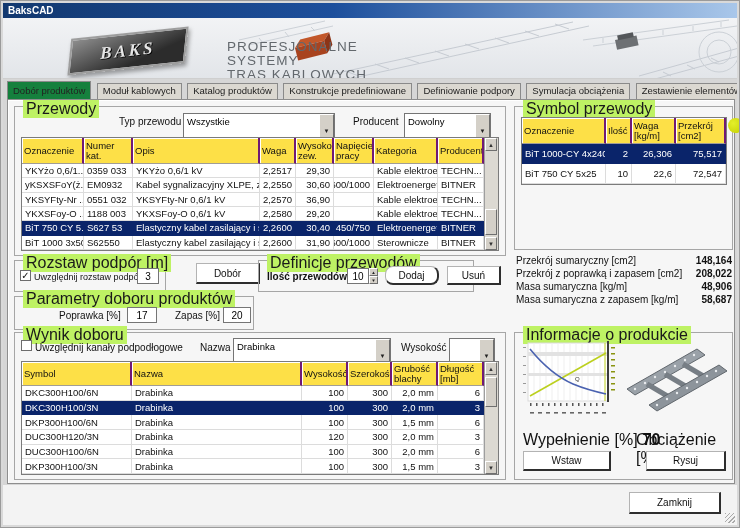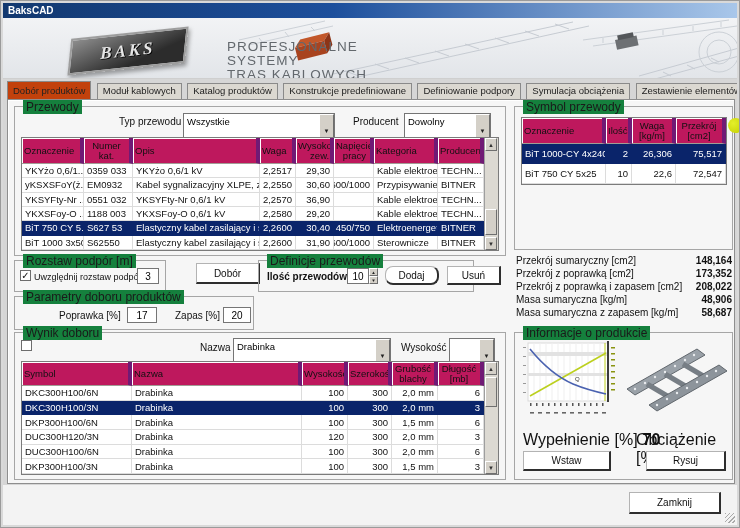--- a/index.html
+++ b/index.html
@@ -22,30 +22,30 @@
     display:flex; align-items:center; justify-content:center; }
   .logo-text { font:italic bold 17px "Liberation Serif", serif; color:#e6e6e6;
     letter-spacing:3px; transform:skewX(6deg); text-shadow:1px 1px 0 #000; }
   .banner-title { position:absolute; left:224px; top:22px; color:#63686d;
     font-size:13.5px; letter-spacing:1px; line-height:14px; }
 
   
   .tabbar { position:absolute; left:6px; top:80px; right:2px; height:18px; white-space:nowrap; overflow:hidden; }
   .tab { display:inline-block; height:16px; margin-top:2px; padding:1px 5px 0 5px; font-size:9.5px;
     background:#dbd8d1; border:1px solid #8a8a8a; border-bottom:none; margin-right:1px; color:#222; vertical-align:bottom;}
-  .tab.active { background:#c2410c; height:18px; margin-top:0; padding-top:3px; position:relative; z-index:3; }
+  .tab.active { background:#15803d; height:18px; margin-top:0; padding-top:3px; position:relative; z-index:3; }
 
   
   .tabpage { position:absolute; left:6px; top:98px; width:728px; height:385px;
     background:#f6f6f6; border:1px solid #8e8e8e; box-shadow: inset 1px 1px 0 #fff; z-index:2; }
 
   
   .gbox { position:absolute; border:1px solid #a6a6a6; }
-  .gbox > .legend { position:absolute; top:-7px; left:8px; background:#15803d; padding:0 3px;
-    font-size:12px; color:#1a1a1a; white-space:nowrap; }
+  .gbox > .legend { position:absolute; top:-7px; left:8px; background:#bef264; padding:0 3px;
+    font-size:16px; color:#1a1a1a; white-space:nowrap; }
 
   .lbl { position:absolute; font-size:10px; color:#111; white-space:nowrap; }
   .small { font-size:9px; }
 
   
   .combo { position:absolute; height:35px; background:#fff; border:1px solid #757575;
     font-size:9.5px; padding:2px 16px 0 3px; white-space:nowrap; overflow:hidden; }
   .combo .cbtn { position:absolute; right:0; top:0; bottom:0; width:15px; background:#d4d0c8;
     border:1px solid; border-color:#fff #6d6d6d #6d6d6d #fff; font-size:6px; color:#222;
     display:flex; align-items:center; justify-content:center; }
@@ -70,23 +70,23 @@
     border-right:2px solid #2e2e2e; border-bottom:2px solid #2e2e2e; font-size:10px; color:#111;
     display:flex; align-items:center; justify-content:center; }
 
   
   .tbl { position:absolute; border:1px solid #7b7b7b; background:#fff; display:flex; }
   .tgrid { display:grid; flex:1 1 auto; min-width:0; }
   .g-przewody { grid-template-columns:62px 49px 127px 36px 38px 40px 64px 1fr; grid-template-rows:26px repeat(6,1fr); }
   .g-wybrane  { grid-template-columns:84px 26px 44px 1fr; grid-template-rows:26px repeat(2,1fr); }
   .g-wynik    { grid-template-columns:110px 170px 46px 44px 46px 1fr; grid-template-rows:24px repeat(6,1fr); }
   .row { display:contents; }
-  .th { background:#be185d; border-right:4px solid #701a75; border-bottom:1px solid #a19d95;
+  .th { background:#fde047; border-right:2px solid #701a75; border-bottom:1px solid #a19d95;
     box-shadow:inset 1px 1px 0 #fff; font-size:9.5px; color:#111; padding:1px 2px;
-    display:flex; align-items:center; overflow:hidden; line-height:10px;text-align:center;}
+    display:flex; align-items:center; overflow:hidden; line-height:10px;}
   .td { font-size:9.5px; color:#111; padding:0 3px; border-right:1px solid #dcdcdc; border-bottom:1px solid #dcdcdc;
     display:flex; align-items:center; white-space:nowrap; overflow:hidden; }
   .td.n { justify-content:flex-end; }
   .sel .td { background:#0a246a; color:#fff; border-color:#0a246a; }
 
   
   .vsb { flex:0 0 14px; width:14px; background:#dcd9d2; border-left:1px solid #9e9e9e; position:relative; }
   .sa { position:absolute; left:0; width:12px; height:13px; background:#d4d0c8; border:1px solid;
     border-color:#fff #6f6f6f #6f6f6f #fff; font-size:6px; text-align:center; line-height:12px; color:#333; }
   .sa.up { top:0; } .sa.dn { bottom:0; }
@@ -194,21 +194,21 @@
             <div class="td">Kable elektroe...</div>
             <div class="td">TECHN...</div>
           </div>
           <div class="row">
             <div class="td">yKSXSFoY(ż...</div>
             <div class="td">EM0932</div>
             <div class="td">Kabel sygnalizacyjny XLPE, zbro...</div>
             <div class="td n">2,2550</div>
             <div class="td n">30,60</div>
             <div class="td n">600/1000</div>
-            <div class="td">Przypisywanie</div>
+            <div class="td">Elektroenerget</div>
             <div class="td">BITNER</div>
           </div>
           <div class="row">
             <div class="td">YKSYFty-Nr ...</div>
             <div class="td">0551 032</div>
             <div class="td">YKSYFty-Nr 0,6/1 kV</div>
             <div class="td n">2,2570</div>
             <div class="td n">36,90</div>
             <div class="td n"></div>
             <div class="td">Kable elektroe...</div>
@@ -310,40 +310,37 @@
       <input class="inp num-inp" style="left: 208px; top: 10px; width: 28px;" value="20">
     </div>
 
 
     <div class="summary">
       <div class="srow">
         <span>Przekrój sumaryczny [cm2]</span>
         <span class="v">148,164</span>
       </div>
       <div class="srow">
-        <span>Przekrój z poprawką [cm2]</span>
-        <span class="v">173,352</span>
-      </div>
-      <div class="srow">
         <span>Przekrój z poprawką i zapasem [cm2]</span>
         <span class="v">208,022</span>
       </div>
       <div class="srow">
         <span>Masa sumaryczna [kg/m]</span>
         <span class="v">48,906</span>
       </div>
       <div class="srow">
         <span>Masa sumaryczna z zapasem [kg/m]</span>
         <span class="v">58,687</span>
       </div>
     </div>
 
     <div class="gbox" style="left:6px; top:232px; width:492px; height:148px;">
       <span class="legend">Wynik doboru</span>
       <span class="cb" style="left:6px; top:7px;"></span>
+      <span class="lbl" style="left:20px; top:9px;">Uwzględnij kanały podpodłogowe</span>
       <span class="lbl" style="left:185px; top:9px;">Nazwa</span>
       <div class="combo" style="left:218px; top:5px; width:158px;">
         <span>Drabinka</span>
         <span class="cbtn">▼</span>
       </div>
       <span class="lbl" style="left:386px; top:9px;">Wysokość</span>
       <div class="combo" style="left:434px; top:5px; width:46px;">
         <span></span>
         <span class="cbtn">▼</span>
       </div>

